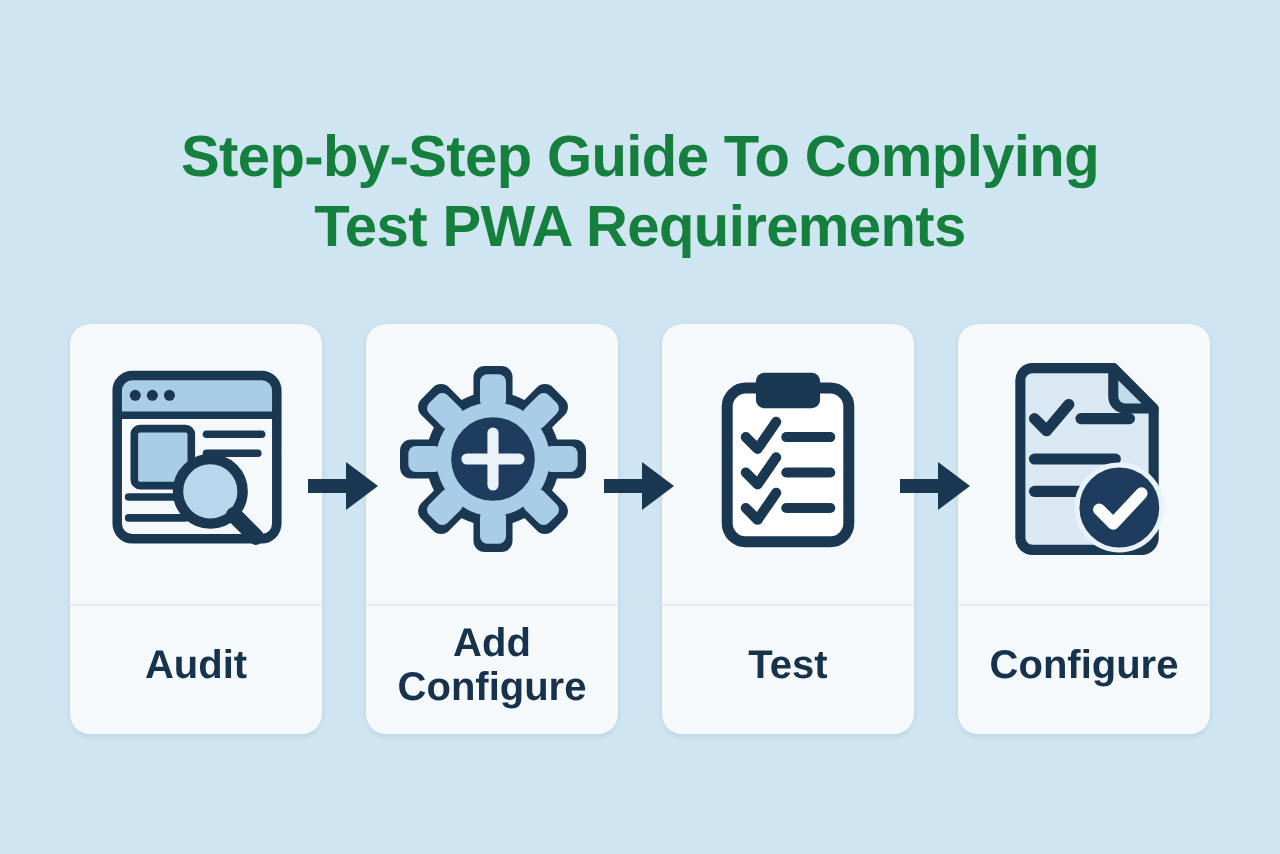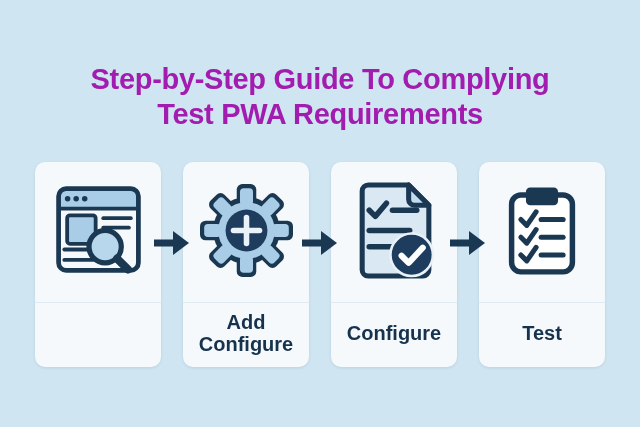--- a/index.html
+++ b/index.html
@@ -10,21 +10,21 @@
   .canvas{
     position:relative;
     width:640px;height:427px;
     background:#cfe5f1;
     overflow:hidden;
   }
   .title{
     position:absolute;
     top:62px;left:0;right:0;
     text-align:center;
-    color:#a21caf;
+    color:#15803d;
     font-size:29px;
     font-weight:700;
     line-height:1.2;
     letter-spacing:-0.3px;
   }
   .cards{
     position:absolute;
     top:162px;left:0;right:0;
     display:flex;
     justify-content:center;
@@ -93,20 +93,21 @@
             <rect x="17" y="34" width="30" height="30" rx="3" fill="#a9cde6" stroke="#1b3853" stroke-width="4"></rect>
             <line x1="55" y1="37" x2="84" y2="37" stroke="#1b3853" stroke-width="4" stroke-linecap="round"></line>
             <line x1="55" y1="47" x2="82" y2="47" stroke="#1b3853" stroke-width="4" stroke-linecap="round"></line>
             <line x1="14" y1="70" x2="46" y2="70" stroke="#1b3853" stroke-width="4" stroke-linecap="round"></line>
             <line x1="14" y1="81" x2="44" y2="81" stroke="#1b3853" stroke-width="4" stroke-linecap="round"></line>
             <circle cx="57" cy="67" r="17" fill="#b9d7ec" stroke="#1b3853" stroke-width="5.5"></circle>
             <line x1="69.5" y1="79.5" x2="81" y2="91" stroke="#1b3853" stroke-width="8.5" stroke-linecap="round"></line>
           </svg>
         </span>
       </div>
+      <div class="label-area">Audit</div>
     </div>
 
     <div class="card">
       <div class="icon-area">
         <span>
           <svg width="93" height="93" viewBox="0 0 100 100">
             <g fill="#1b3853">
               <rect x="39.5" y="0" width="21" height="22" rx="6" transform="rotate(0 50 50)"></rect>
               <rect x="39.5" y="0" width="21" height="22" rx="6" transform="rotate(45 50 50)"></rect>
               <rect x="39.5" y="0" width="21" height="22" rx="6" transform="rotate(90 50 50)"></rect>
@@ -133,51 +134,51 @@
             <line x1="50" y1="36" x2="50" y2="64" stroke="#e9f2f9" stroke-width="6" stroke-linecap="round"></line>
           </svg>
         </span>
       </div>
       <div class="label-area">Add Configure</div>
     </div>
 
     <div class="card">
       <div class="icon-area">
         <span>
+          <svg width="76" height="93" viewBox="0 0 90 110">
+            <rect x="9" y="13" width="72" height="91" rx="11" fill="#ffffff" stroke="#1b3853" stroke-width="6.5"></rect>
+            <rect x="26" y="4" width="38" height="21" rx="5" fill="#1b3853"></rect>
+            <polyline points="20,42 27,49 38,33" fill="none" stroke="#1b3853" stroke-width="6" stroke-linecap="round" stroke-linejoin="round"></polyline>
+            <line x1="44" y1="42" x2="70" y2="42" stroke="#1b3853" stroke-width="6" stroke-linecap="round"></line>
+            <polyline points="20,63 27,70 38,54" fill="none" stroke="#1b3853" stroke-width="6" stroke-linecap="round" stroke-linejoin="round"></polyline>
+            <line x1="44" y1="63" x2="70" y2="63" stroke="#1b3853" stroke-width="6" stroke-linecap="round"></line>
+            <polyline points="20,84 27,91 38,75" fill="none" stroke="#1b3853" stroke-width="6" stroke-linecap="round" stroke-linejoin="round"></polyline>
+            <line x1="44" y1="84" x2="70" y2="84" stroke="#1b3853" stroke-width="6" stroke-linecap="round"></line>
+          </svg>
+        </span>
+      </div>
+      <div class="label-area">Test</div>
+    </div>
+
+    <div class="card">
+      <div class="icon-area">
+        <span>
           <svg width="81" height="101" viewBox="0 0 80 100">
             <path d="M14,5 h40 l20,20 v64 a6,6 0 0 1 -6,6 h-54 a6,6 0 0 1 -6,-6 v-78 a6,6 0 0 1 6,-6 z" fill="#d9e8f3" stroke="#1b3853" stroke-width="5" stroke-linejoin="round"></path>
             <path d="M54,5 v14 a6,6 0 0 0 6,6 h14 z" fill="#c2dcee" stroke="#1b3853" stroke-width="5" stroke-linejoin="round"></path>
             <polyline points="15,30 21,36 32,23" fill="none" stroke="#1b3853" stroke-width="5.5" stroke-linecap="round" stroke-linejoin="round"></polyline>
             <line x1="38" y1="30" x2="62" y2="30" stroke="#1b3853" stroke-width="5.5" stroke-linecap="round"></line>
             <line x1="15" y1="50" x2="55" y2="50" stroke="#1b3853" stroke-width="5.5" stroke-linecap="round"></line>
             <line x1="15" y1="66" x2="40" y2="66" stroke="#1b3853" stroke-width="5.5" stroke-linecap="round"></line>
             <circle cx="57" cy="74" r="21" fill="#1e3c5e" stroke="#e9f2f9" stroke-width="2.5"></circle>
             <polyline points="47,75 54,82 68,67" fill="none" stroke="#ffffff" stroke-width="6" stroke-linecap="round" stroke-linejoin="round"></polyline>
           </svg>
         </span>
       </div>
       <div class="label-area">Configure</div>
-    </div>
-
-    <div class="card">
-      <div class="icon-area">
-        <span>
-          <svg width="76" height="93" viewBox="0 0 90 110">
-            <rect x="9" y="13" width="72" height="91" rx="11" fill="#ffffff" stroke="#1b3853" stroke-width="6.5"></rect>
-            <rect x="26" y="4" width="38" height="21" rx="5" fill="#1b3853"></rect>
-            <polyline points="20,42 27,49 38,33" fill="none" stroke="#1b3853" stroke-width="6" stroke-linecap="round" stroke-linejoin="round"></polyline>
-            <line x1="44" y1="42" x2="70" y2="42" stroke="#1b3853" stroke-width="6" stroke-linecap="round"></line>
-            <polyline points="20,63 27,70 38,54" fill="none" stroke="#1b3853" stroke-width="6" stroke-linecap="round" stroke-linejoin="round"></polyline>
-            <line x1="44" y1="63" x2="70" y2="63" stroke="#1b3853" stroke-width="6" stroke-linecap="round"></line>
-            <polyline points="20,84 27,91 38,75" fill="none" stroke="#1b3853" stroke-width="6" stroke-linecap="round" stroke-linejoin="round"></polyline>
-            <line x1="44" y1="84" x2="70" y2="84" stroke="#1b3853" stroke-width="6" stroke-linecap="round"></line>
-          </svg>
-        </span>
-      </div>
-      <div class="label-area">Test</div>
     </div>
 
   </div>
 
   <span class="arrow arrow-1">
     <svg width="36" height="26" viewBox="0 0 36 26">
       <rect x="0" y="9.5" width="20" height="7" fill="#1b3853"></rect>
       <polygon points="19,1 35,13 19,25" fill="#1b3853"></polygon>
     </svg>
   </span>

